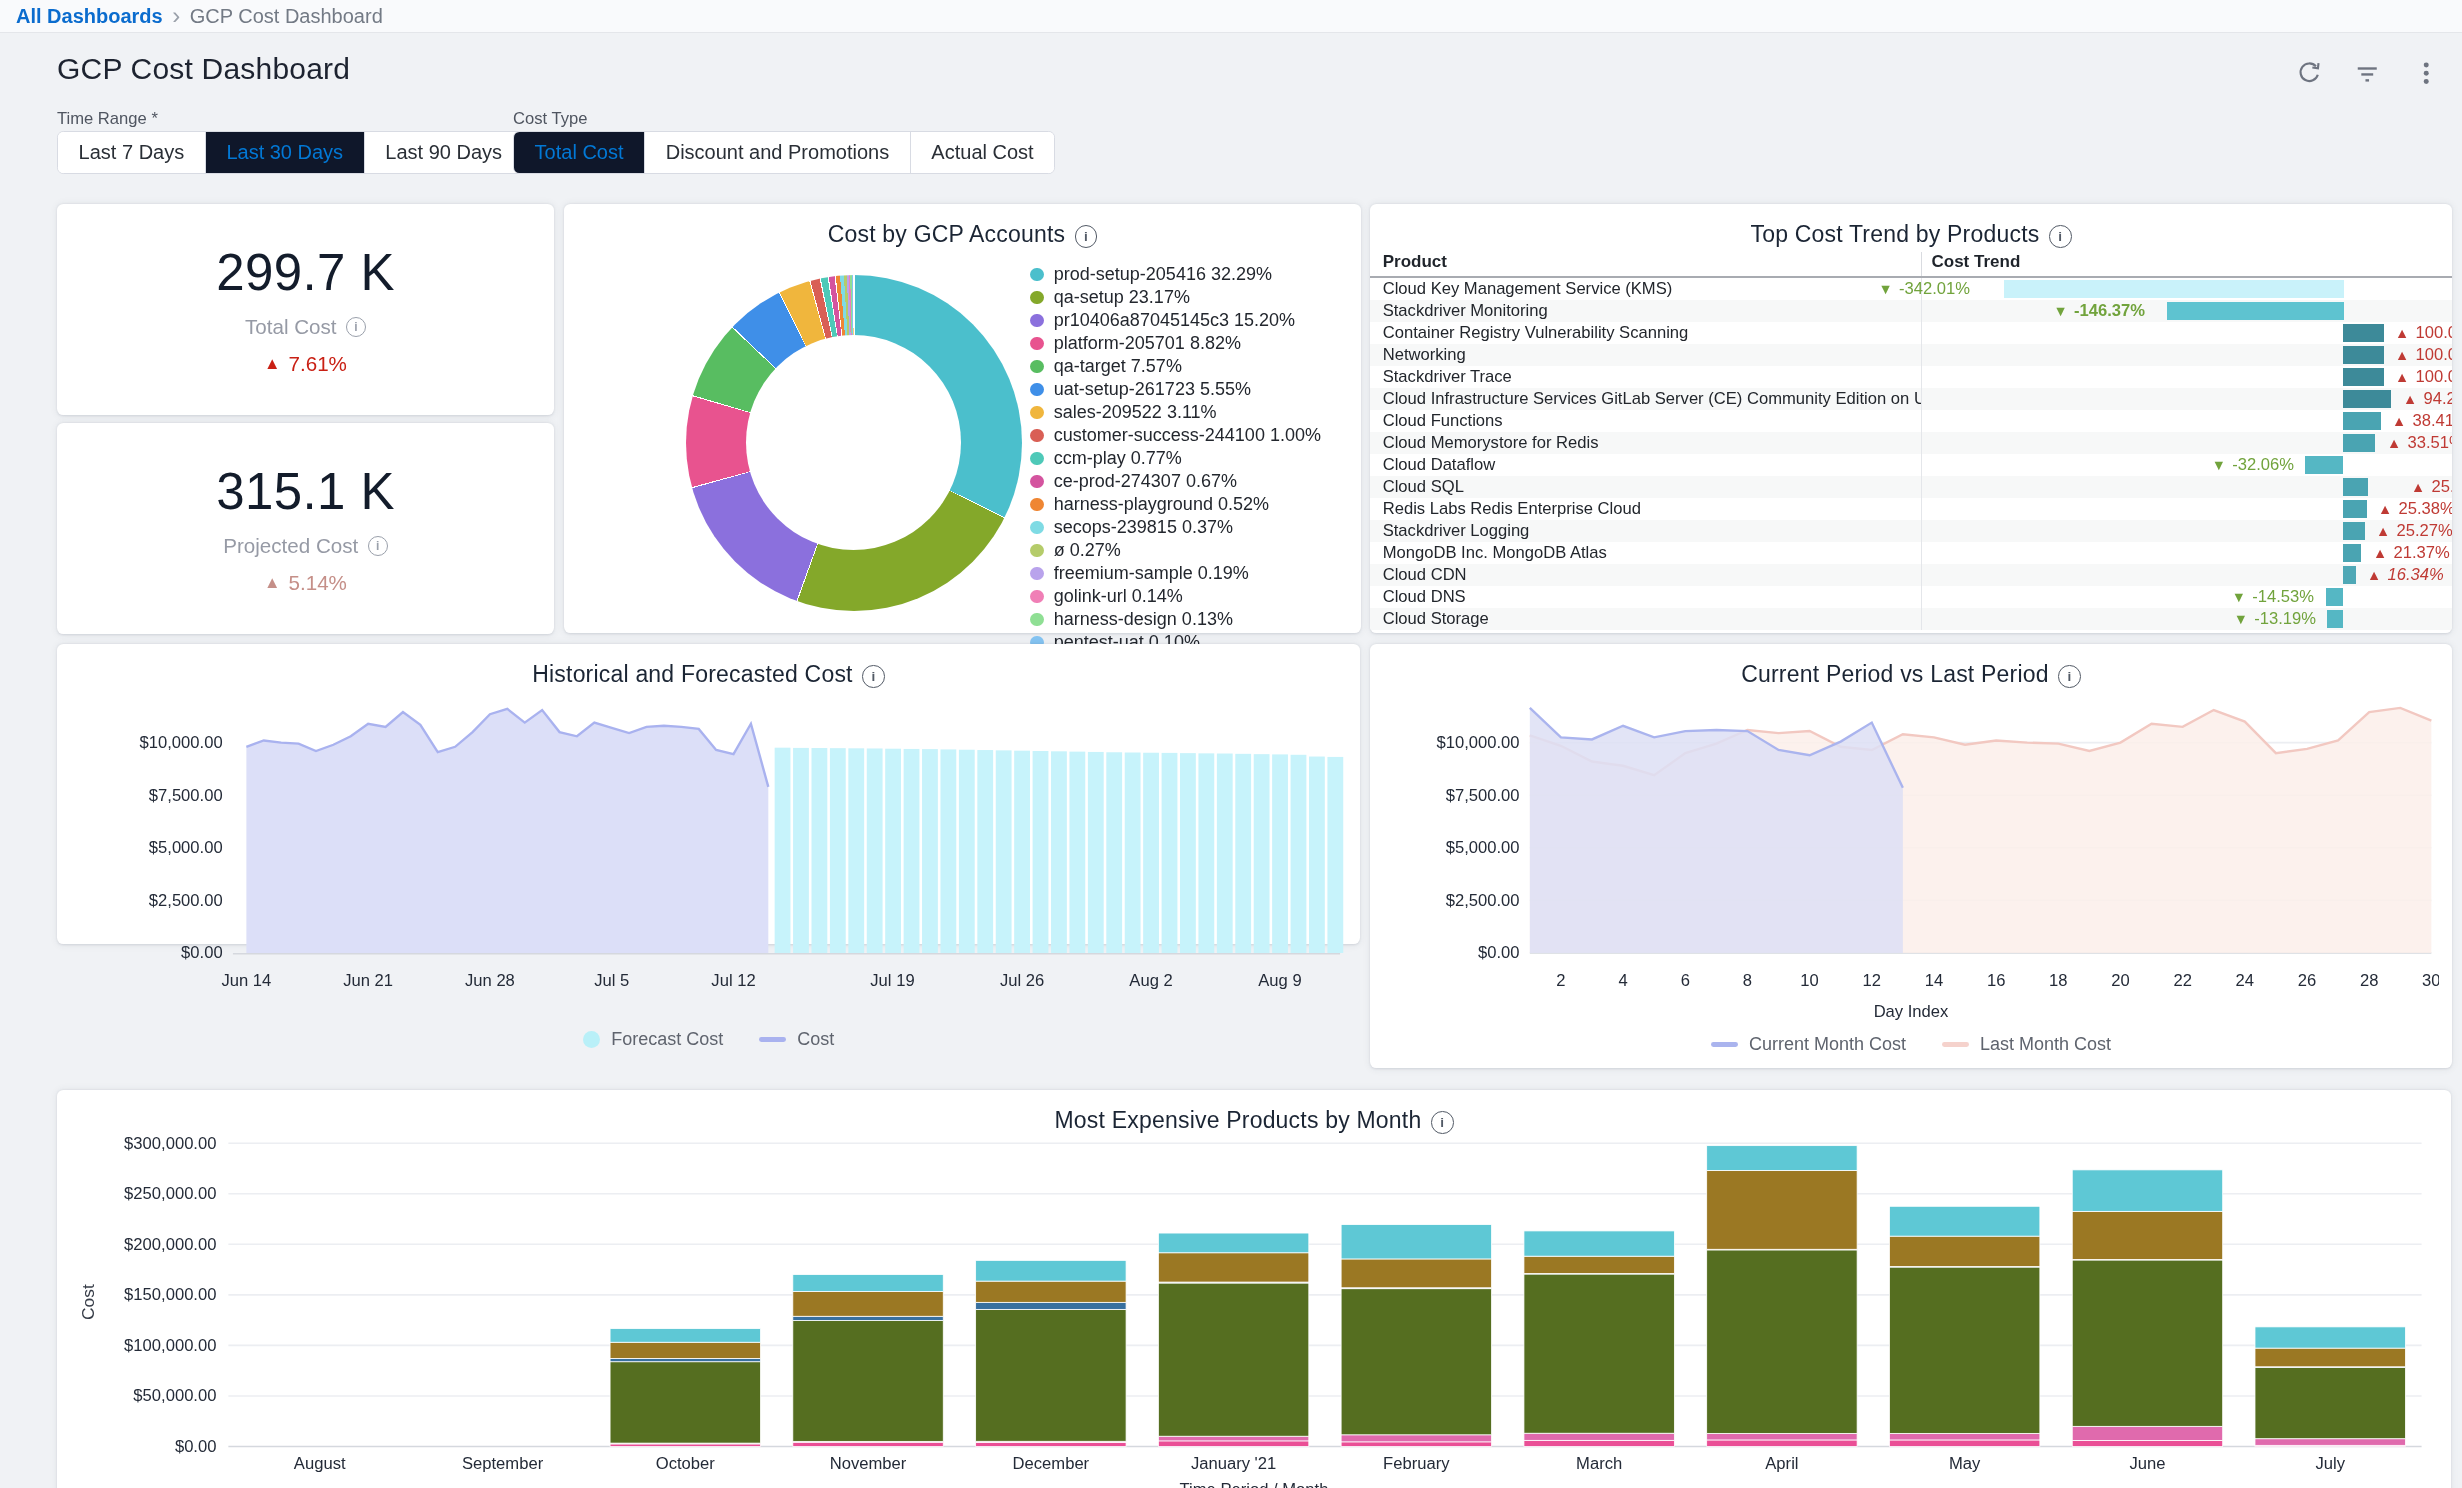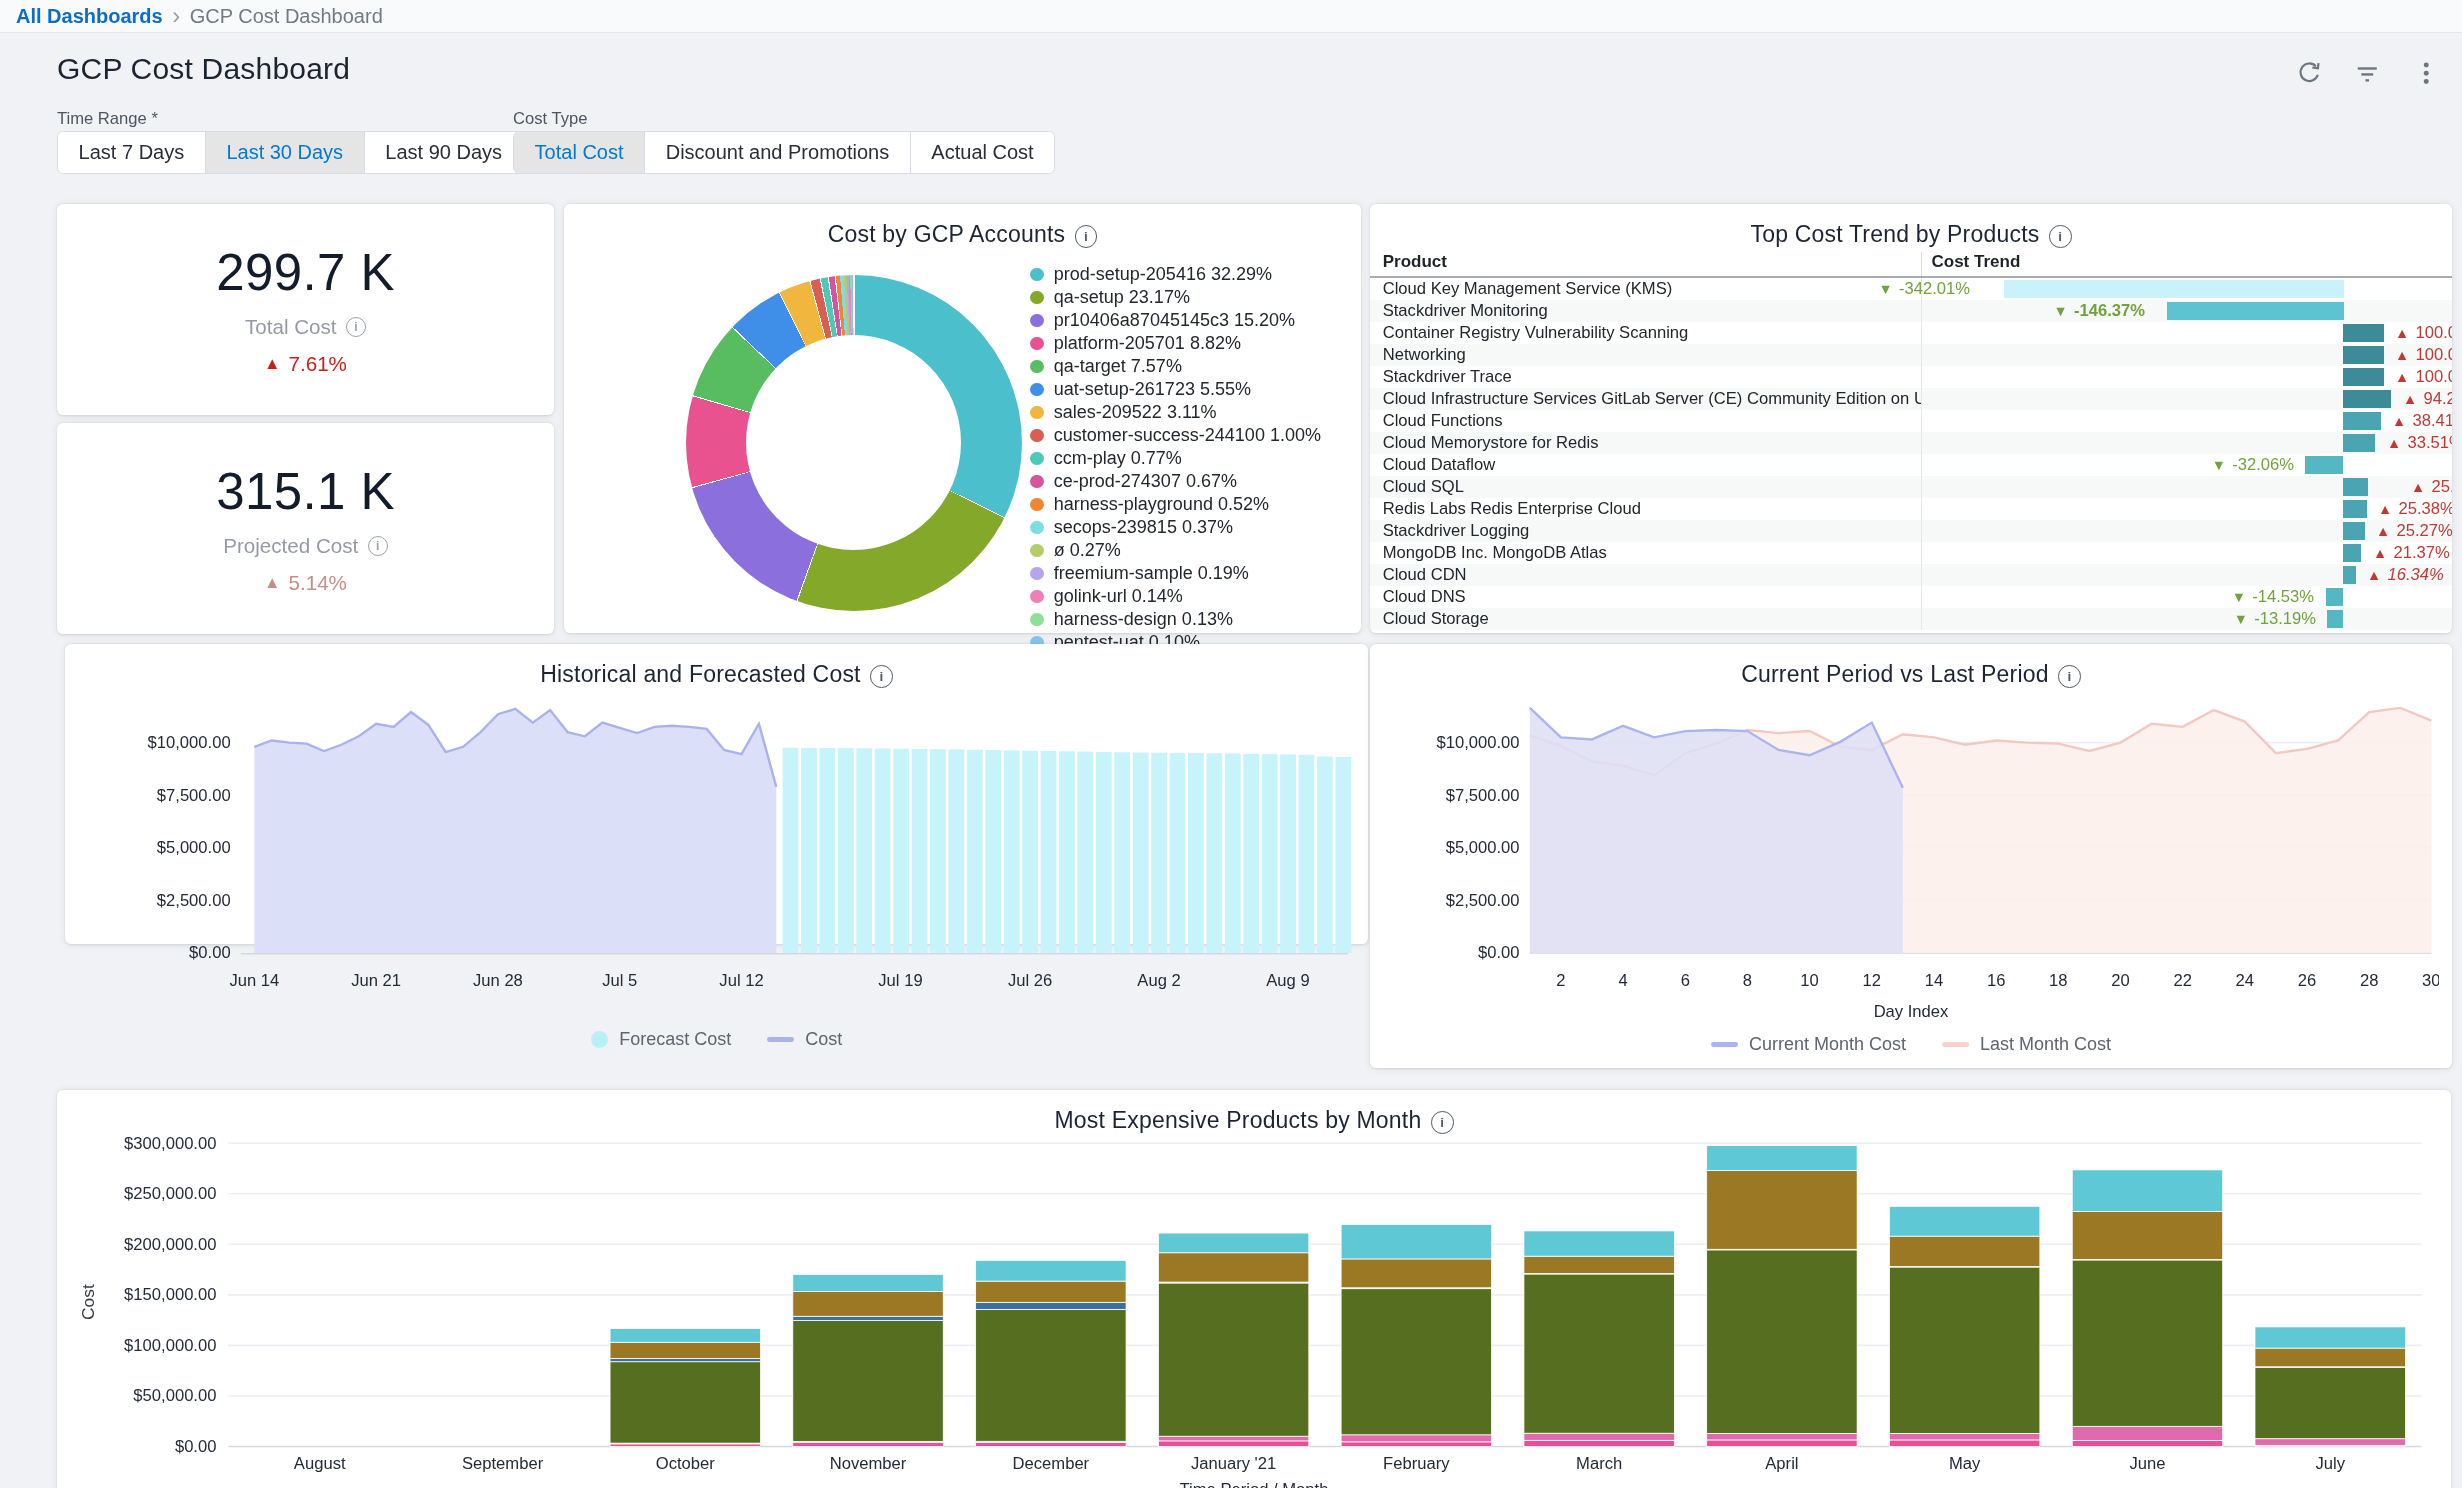--- a/index.html
+++ b/index.html
@@ -8,21 +8,21 @@
   .topbar a{color:#0b6cce;text-decoration:none;font-weight:bold;cursor:pointer;}
   .topbar .sep{color:#9aa0aa;margin:0 9.5px;font-size:24px;line-height:20px;}
   .topbar .cur{color:#737a85;}
   h1{position:absolute;left:57px;top:52px;margin:0;font-size:30px;font-weight:500;color:#1d2330;letter-spacing:0.2px;}
   .toolbar{position:absolute;right:22px;top:59px;display:flex;gap:30px;align-items:center;}
   .toolbar .tbicon{width:28.5px;height:28.5px;cursor:pointer;display:inline-flex;}
   .flabel{position:absolute;top:109px;font-size:16.6px;color:#4f5560;}
   .btn-group{position:absolute;top:131px;display:inline-flex;border:1.6px solid #d8dbe3;border-radius:6.3px;overflow:hidden;background:#fff;}
   .tbtn{border:none;border-right:1.6px solid #d8dbe3;background:#fff;font-family:"Liberation Sans",sans-serif;font-size:20px;color:#2a2f36;padding:0 20.6px;height:41px;cursor:pointer;white-space:nowrap;}
   .tbtn:last-child{border-right:none;}
-  .tbtn.sel{background:#e5e5e5;color:#0278d5;}
+  .tbtn.sel{background:#0f172a;color:#0278d5;}
   .card{position:absolute;background:#fff;border-radius:6.3px;box-shadow:0 0.8px 2.4px rgba(40,50,70,.12),0 0.8px 8px rgba(40,50,70,.07);box-sizing:border-box;}
   .chart-title{position:absolute;left:0;right:0;top:17.4px;text-align:center;font-size:23px;font-weight:500;color:#1b2534;letter-spacing:0.2px;}
   .info{display:inline-flex;align-items:center;justify-content:center;width:20.6px;height:20.6px;border:1.6px solid #525a66;border-radius:50%;font-size:13.5px;color:#525a66;margin-left:9.5px;vertical-align:1.6px;cursor:pointer;font-weight:bold;}
   .info.small{width:18px;height:18px;border-color:#9aa0ab;color:#9aa0ab;font-size:12px;}
   
   .kpi{display:flex;flex-direction:column;align-items:center;justify-content:center;gap:12.7px;}
   .kpi-value{font-size:51px;font-weight:500;color:#131c2b;letter-spacing:0.4px;}
   .kpi-label{font-size:20.6px;color:#969aa5;display:flex;align-items:center;}
   .kpi-delta{font-size:20.6px;display:flex;align-items:center;gap:8px;}
   .kpi-delta .tri{font-size:16.6px;}
@@ -328,21 +328,21 @@
       <div class="trow alt">
         <div class="c1">Cloud Storage</div>
         <div class="c2">
           <div class="tt-bar" style="background: rgb(85, 183, 196); width: 16px; left: 405px;"></div>
           <span class="tt-lab lab-down" style="right: 136px;"><span class="tri">▼</span>-13.19%</span>
         </div>
       </div>
     </div>
 </div>
 
-<div class="card" style="left:65px;top:644px;width:1303px;height:300px">
+<div class="card" style="left:57px;top:644px;width:1303px;height:300px">
   <div class="chart-title"><span>Historical and Forecasted Cost</span><span class="info">i</span></div>
   <svg id="hist-svg" style="position:absolute;left:12.7px;top:48px" width="1278" height="310" viewBox="0 0 1614 392">
       <text x="192" y="337" text-anchor="end" class="tick">$0.00</text>
       <text x="192" y="270.5" text-anchor="end" class="tick">$2,500.00</text>
       <text x="192" y="204" text-anchor="end" class="tick">$5,000.00</text>
       <text x="192" y="137.5" text-anchor="end" class="tick">$7,500.00</text>
       <text x="192" y="71" text-anchor="end" class="tick">$10,000.00</text>
       <line x1="205" y1="331" x2="1605" y2="331" stroke="#d5d8de" stroke-width="2"></line>
       <path d="M222,330 L222,69.3 L 244,61.3 L 266,64.0 L 288,65.3 L 310,74.6 L 332,66.7 L 354,56.0 L 376,40.1 L 398,44.1 L 420,25.4 L 442,41.4 L 464,76.0 L 486,69.3 L 508,50.7 L 530,28.1 L 552,21.4 L 574,38.7 L 596,22.8 L 618,50.7 L 640,56.0 L 662,38.7 L 684,45.4 L 706,52.0 L 728,44.1 L 750,42.7 L 772,44.1 L 794,46.7 L 816,73.3 L 838,78.6 L 860,40.1 L 882,119.9 L882,330 Z" fill="#dcdff8"></path>
       <path d="M222,69.3 L 244,61.3 L 266,64.0 L 288,65.3 L 310,74.6 L 332,66.7 L 354,56.0 L 376,40.1 L 398,44.1 L 420,25.4 L 442,41.4 L 464,76.0 L 486,69.3 L 508,50.7 L 530,28.1 L 552,21.4 L 574,38.7 L 596,22.8 L 618,50.7 L 640,56.0 L 662,38.7 L 684,45.4 L 706,52.0 L 728,44.1 L 750,42.7 L 772,44.1 L 794,46.7 L 816,73.3 L 838,78.6 L 860,40.1 L 882,119.9" fill="none" stroke="#a9b2ef" stroke-width="3"></path>

